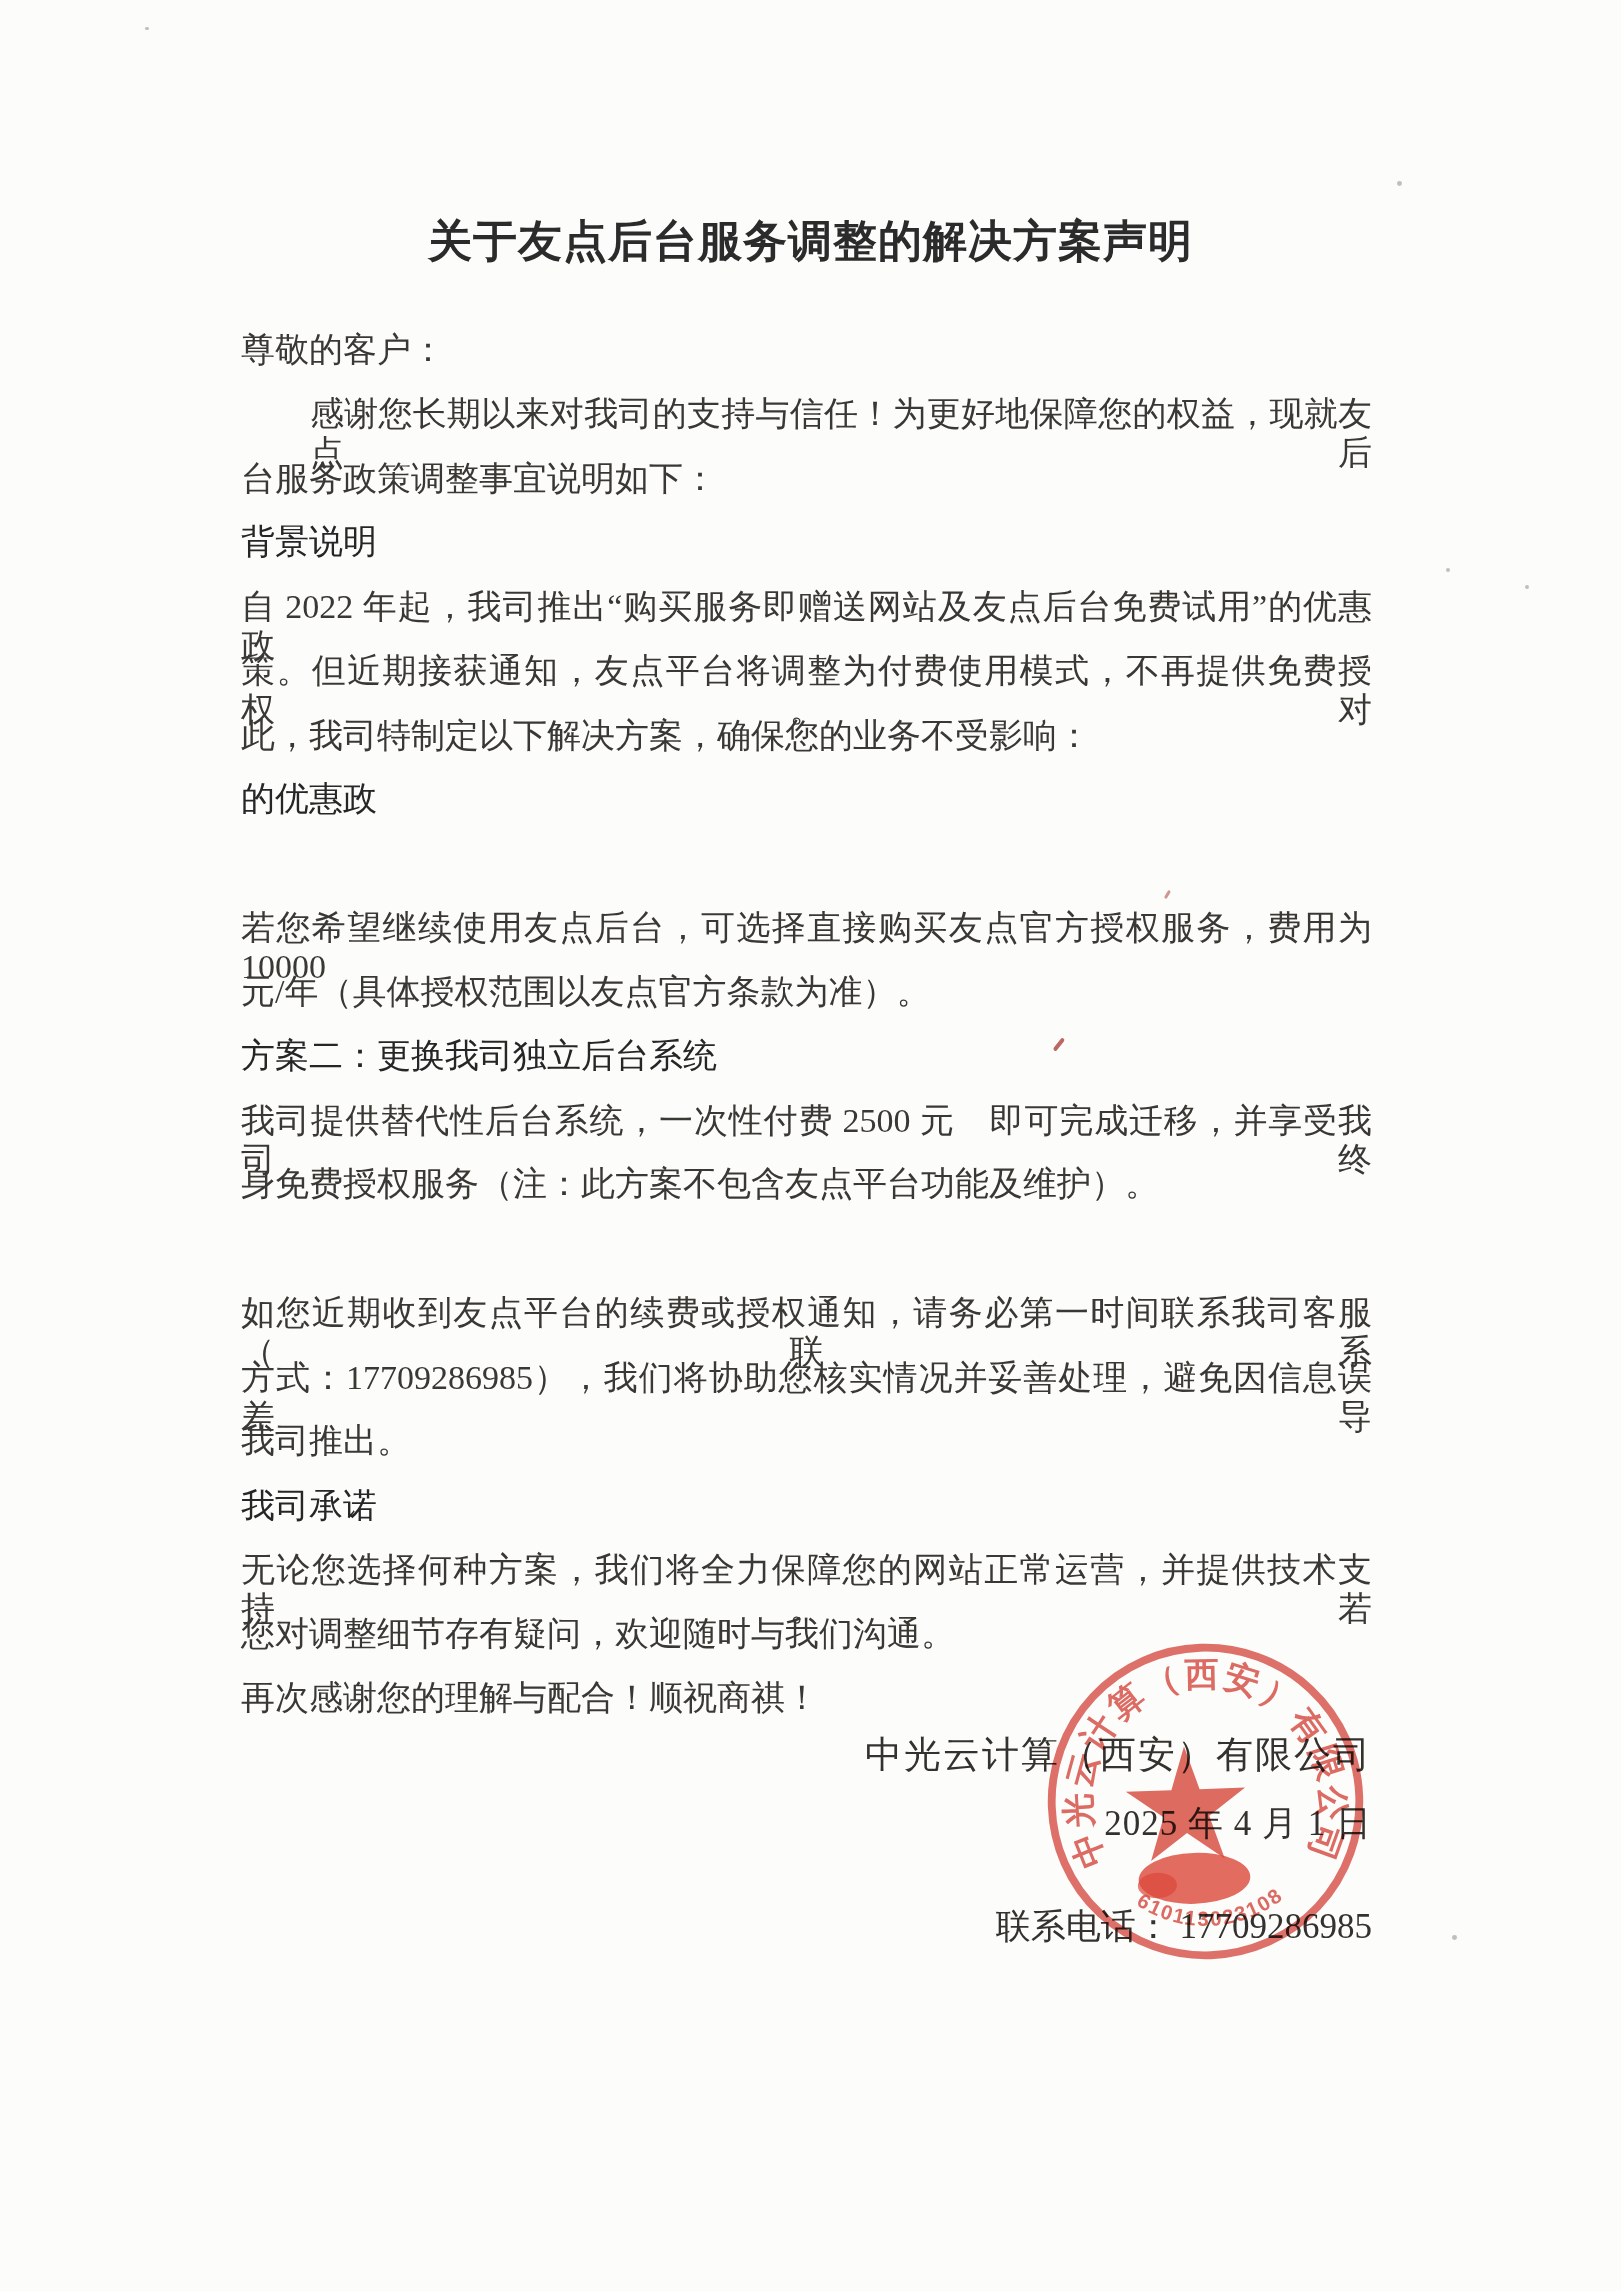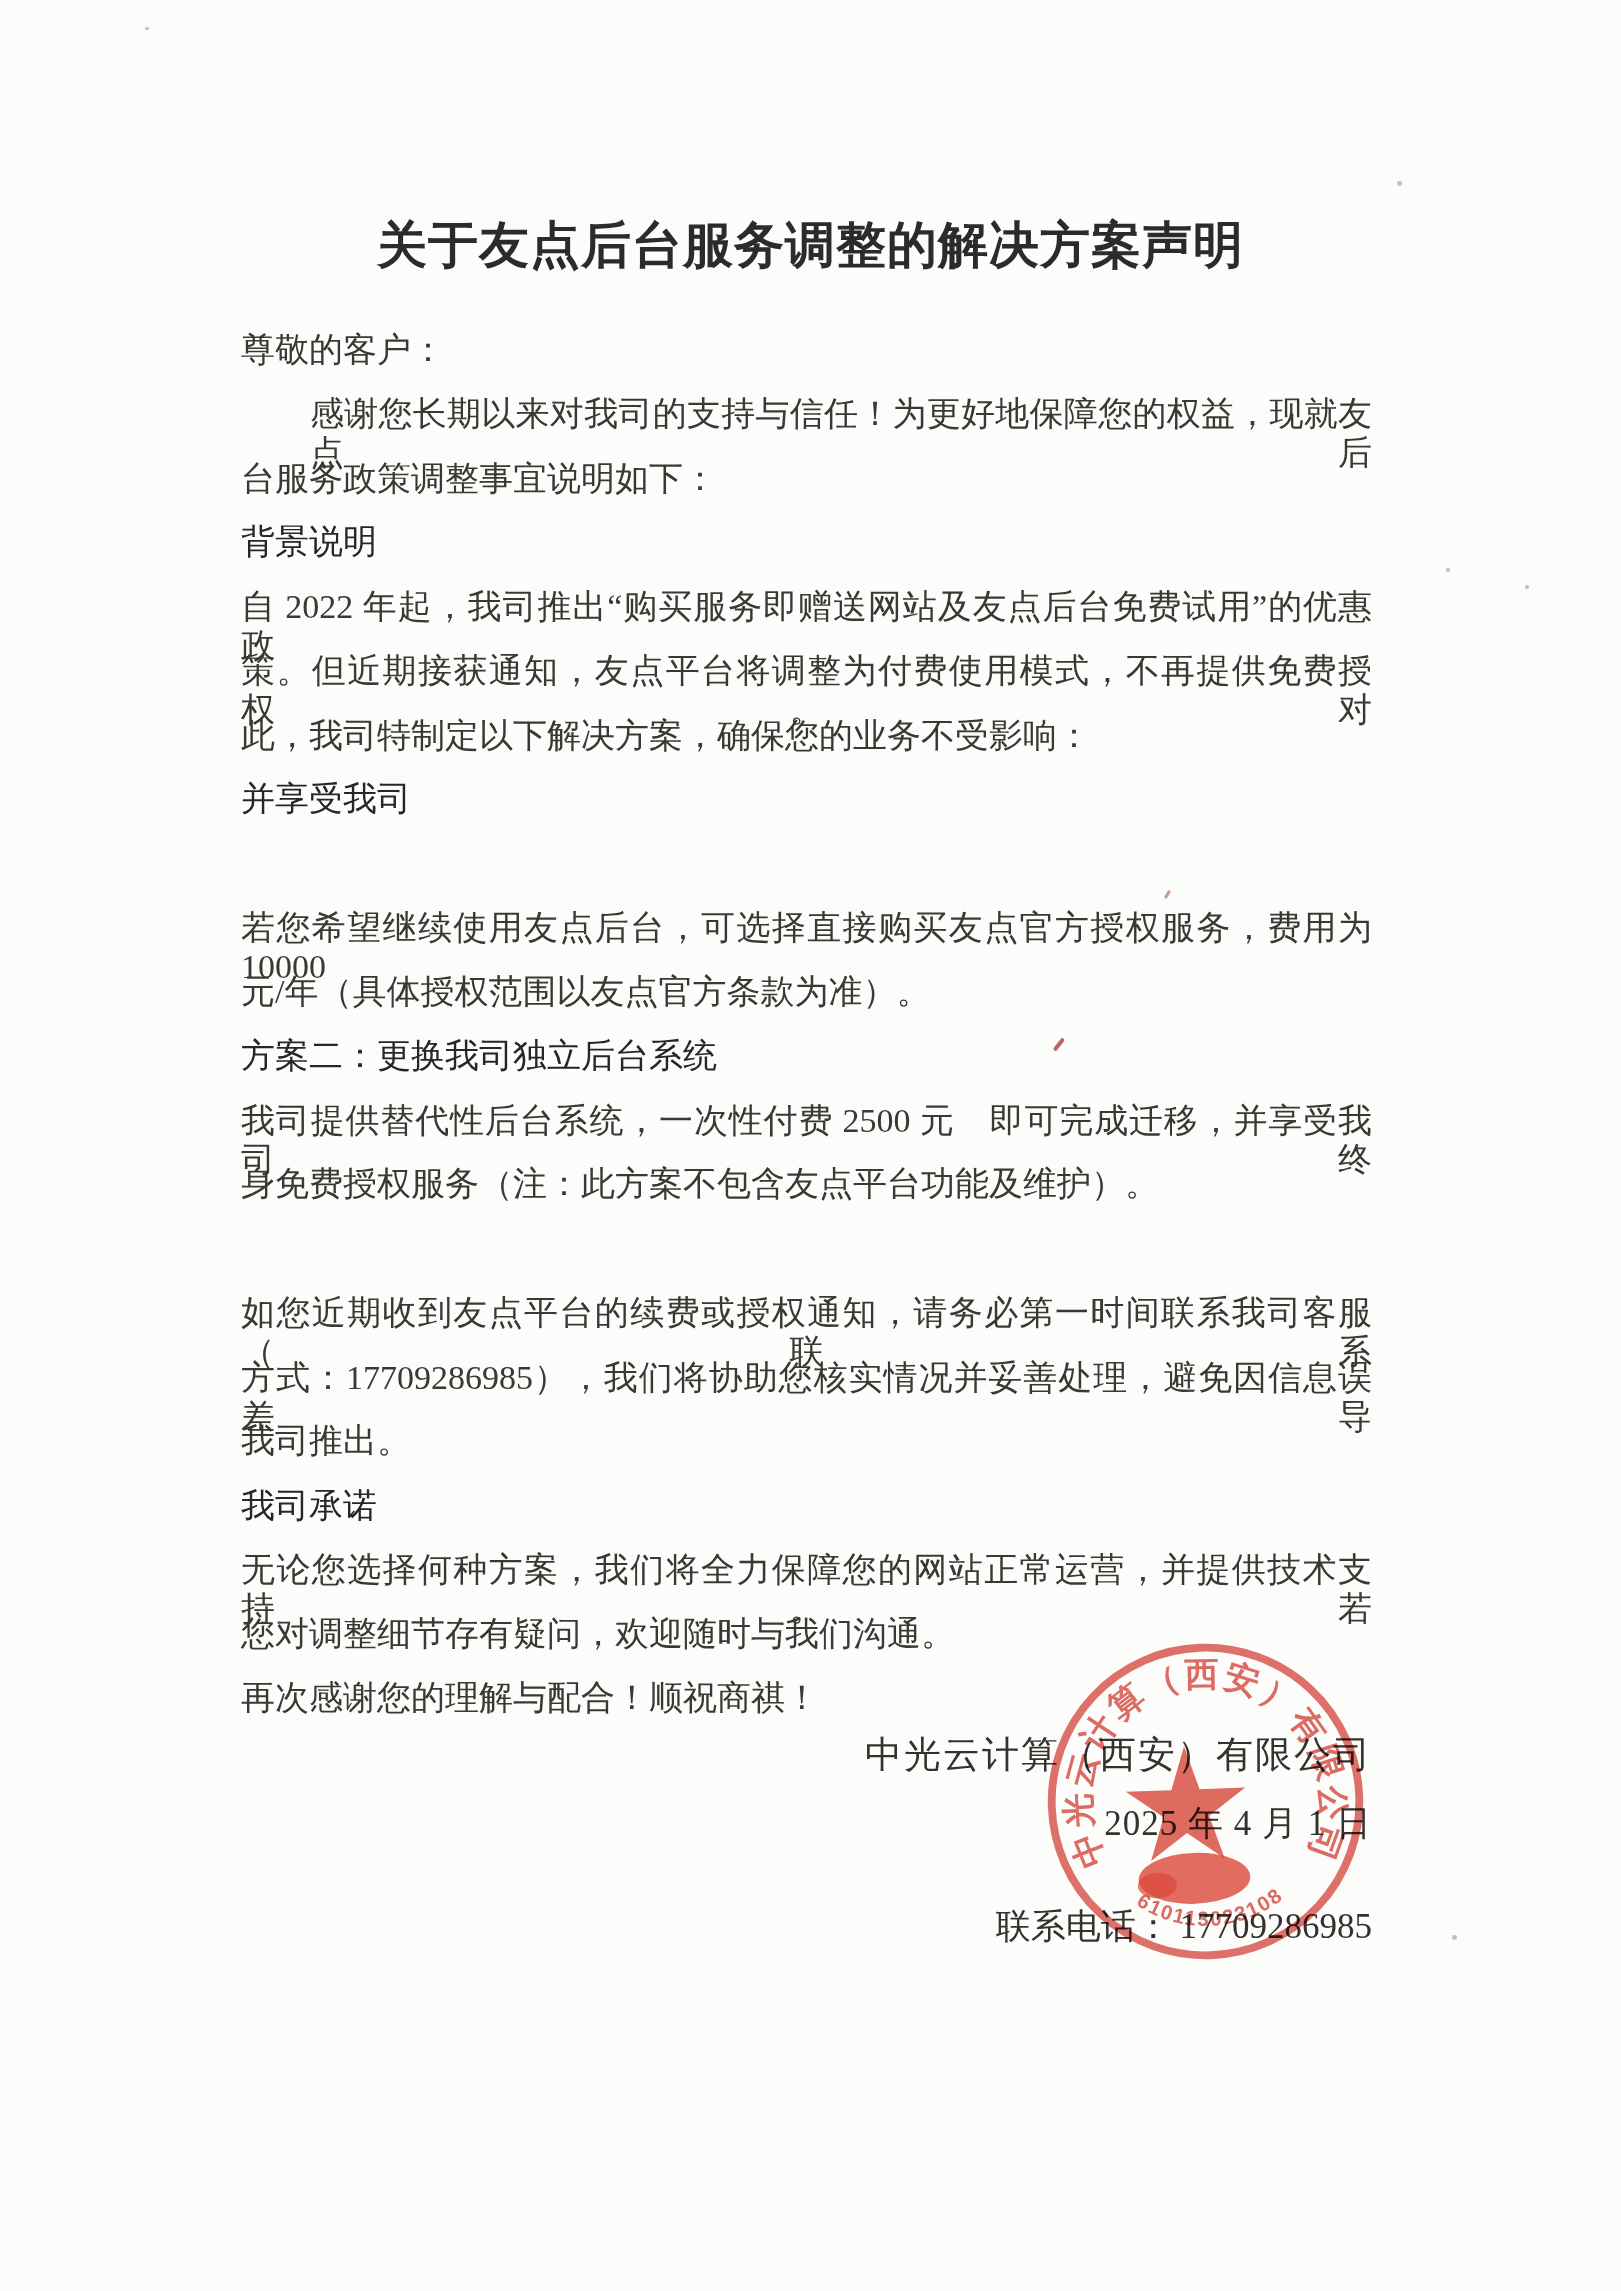--- a/index.html
+++ b/index.html
@@ -9,21 +9,21 @@
     margin:0 auto;
     background:#fcfcfa;
     font-family:"Liberation Serif", serif;
     color:#3a3834;
     overflow:hidden;
   }
   .title{
     position:absolute;top:212px;left:0;width:100%;margin:0;
     text-align:center;
     font-family:"Liberation Sans", sans-serif;
-    font-weight:bold;font-size:50px;letter-spacing:1px;
+    font-weight:bold;font-size:44px;letter-spacing:1px;
     color:#2b2b2b;
   }
   .ln{
     position:absolute;left:241px;width:1131px;
     font-size:34px;line-height:39px;
     white-space:nowrap;
   }
   .ln.j{white-space:normal;text-align:justify;text-align-last:justify;}
   .ln.ind{left:310px;width:1062px;}
   .ln.head{
@@ -52,21 +52,21 @@
 
   <h1 class="title">关于友点后台服务调整的解决方案声明</h1>
 
   <div class="ln" style="top:330px">尊敬的客户：</div>
   <div class="ln ind j" style="top:394px">感谢您长期以来对我司的支持与信任！为更好地保障您的权益，现就友点后</div>
   <div class="ln" style="top:459px">台服务政策调整事宜说明如下：</div>
   <div class="ln head" style="top:522px">背景说明</div>
   <div class="ln j" style="top:587px">自 2022 年起，我司推出“购买服务即赠送网站及友点后台免费试用”的优惠政</div>
   <div class="ln j" style="top:651px">策。但近期接获通知，友点平台将调整为付费使用模式，不再提供免费授权。对</div>
   <div class="ln" style="top:716px">此，我司特制定以下解决方案，确保您的业务不受影响：</div>
-  <div class="ln head" style="top:779px">并享受我司</div>
+  <div class="ln head" style="top:779px">的优惠政</div>
   <div class="ln j" style="top:908px">若您希望继续使用友点后台，可选择直接购买友点官方授权服务，费用为 10000</div>
   <div class="ln" style="top:972px">元/年（具体授权范围以友点官方条款为准）。</div>
   <div class="ln head" style="top:1036px">方案二：更换我司独立后台系统</div>
   <div class="ln j" style="top:1101px">我司提供替代性后台系统，一次性付费 2500 元　即可完成迁移，并享受我司　终</div>
   <div class="ln" style="top:1164px">身免费授权服务（注：此方案不包含友点平台功能及维护）。</div>
   <div class="ln j" style="top:1293px">如您近期收到友点平台的续费或授权通知，请务必第一时间联系我司客服（联系</div>
   <div class="ln j" style="top:1358px">方式：17709286985），我们将协助您核实情况并妥善处理，避免因信息误差导</div>
   <div class="ln" style="top:1421px">我司推出。</div>
   <div class="ln head" style="top:1486px">我司承诺</div>
   <div class="ln j" style="top:1550px">无论您选择何种方案，我们将全力保障您的网站正常运营，并提供技术支持。若</div>

